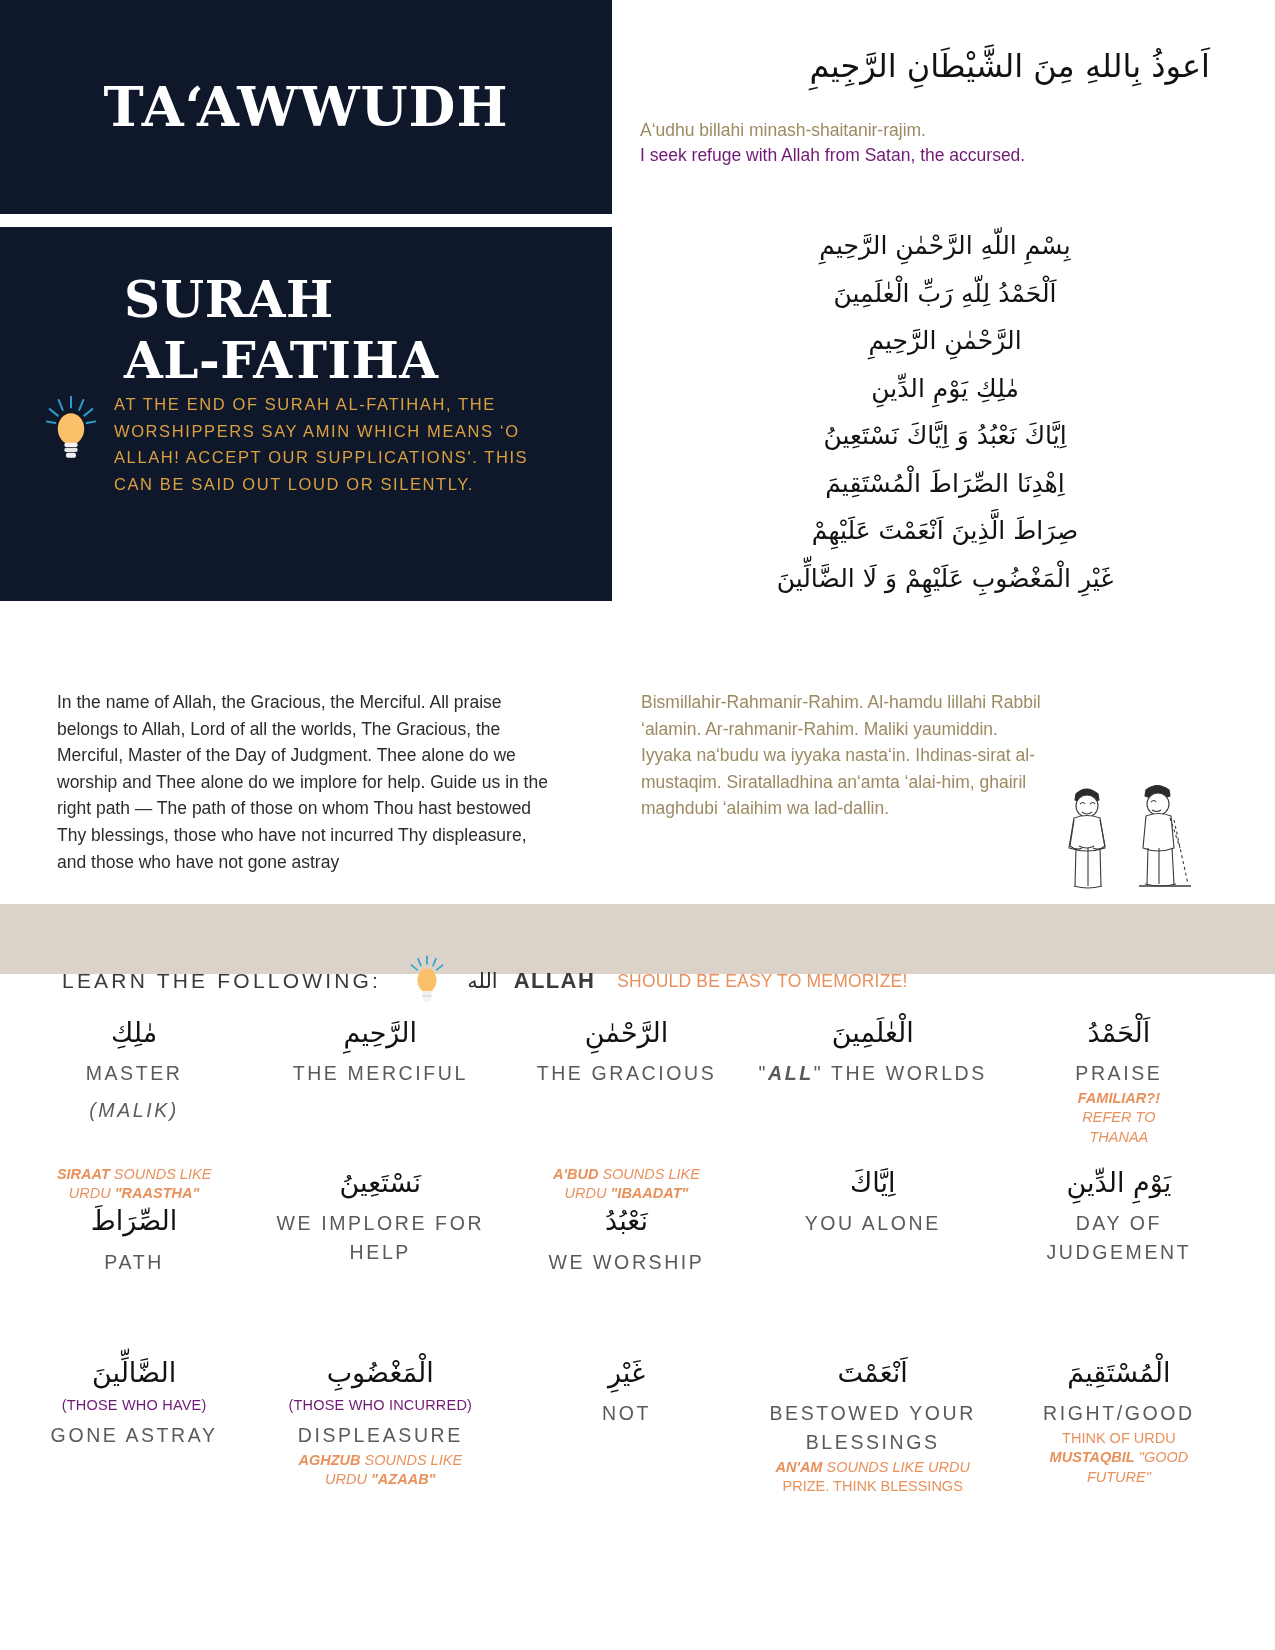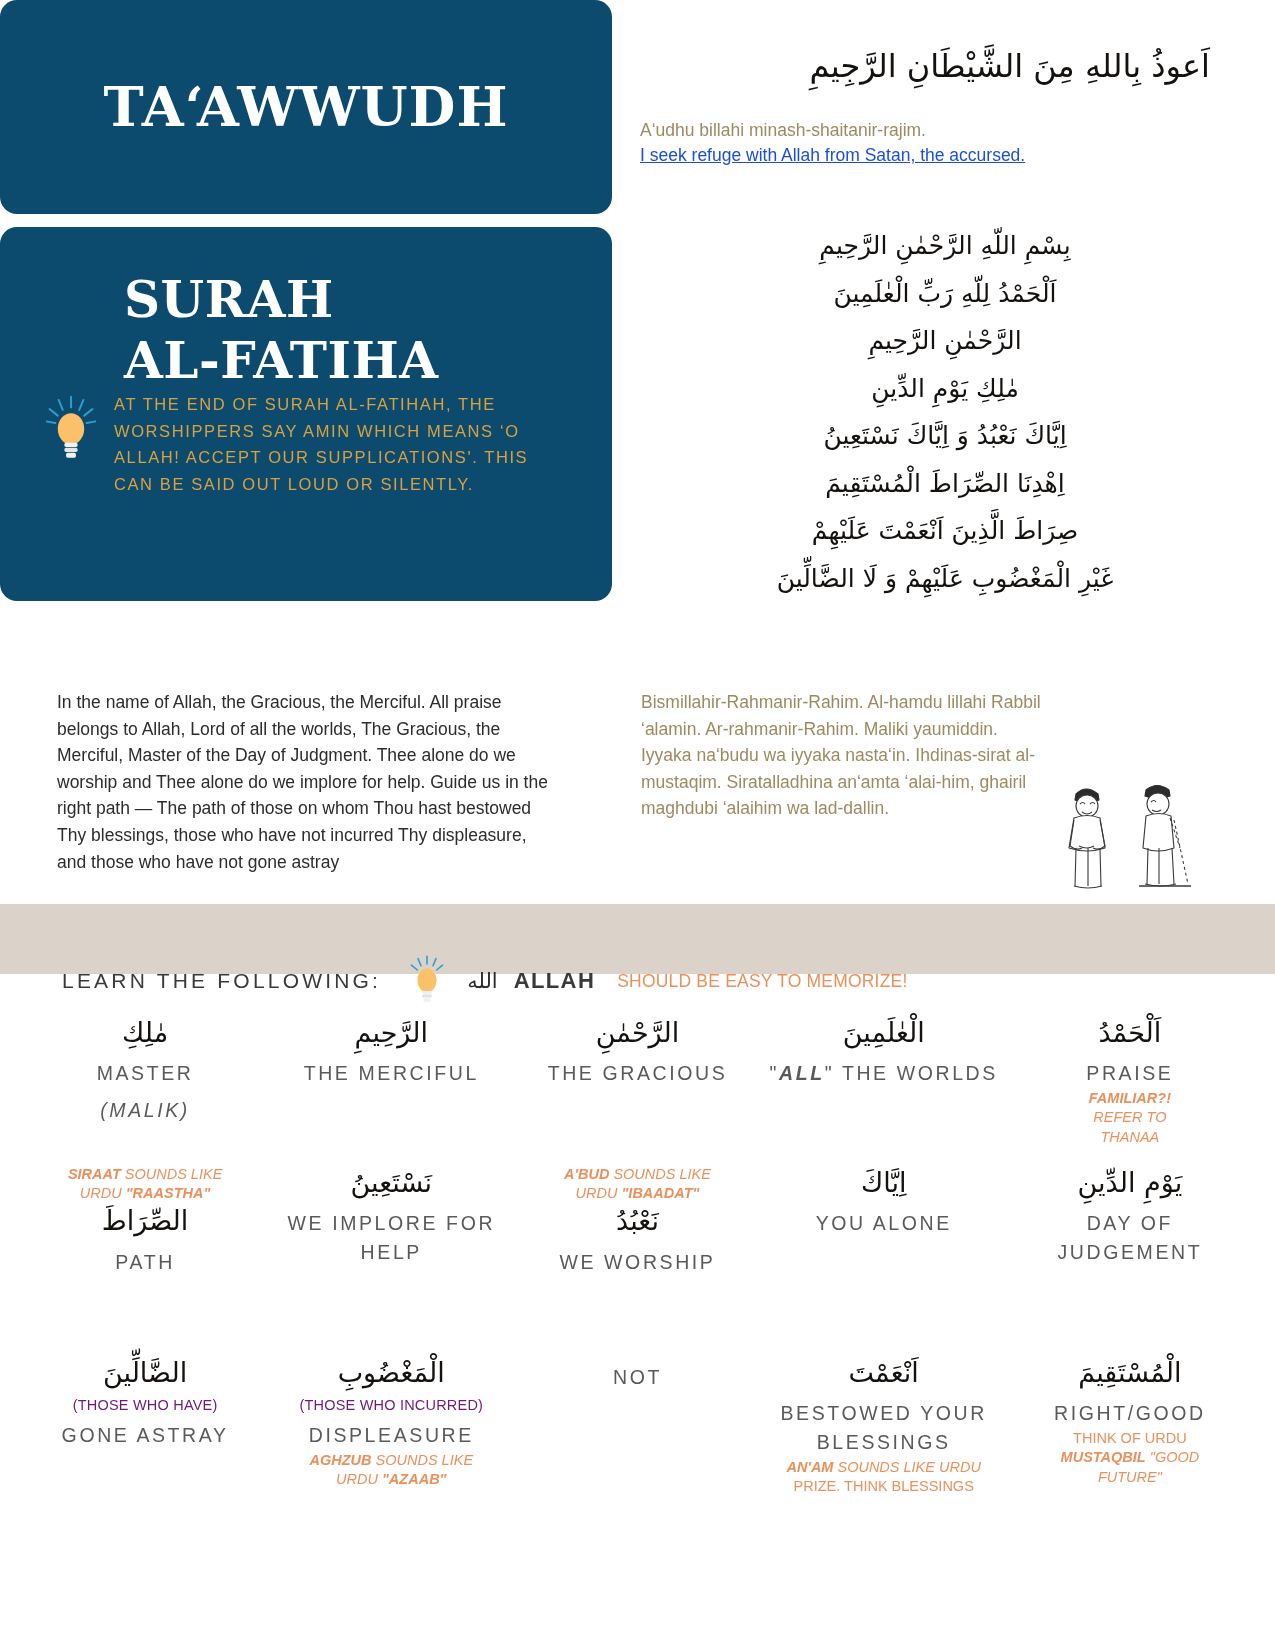--- a/index.html
+++ b/index.html
@@ -5,21 +5,21 @@
   * { box-sizing: border-box; margin: 0; padding: 0; }
   html, body {
     width: 1275px; height: 1650px;
     background: #ffffff;
     font-family: "Liberation Sans", sans-serif;
     overflow: hidden;
   }
   .page { position: relative; width: 1275px; height: 1650px; background: #fff; }
 
   
-  .dark { background: #0c4a6e; border-radius: 17px; }
+  .dark { background: #0f172a; }
 
   .panel-taawwudh {
     position: absolute; left: 0; top: 0; width: 612px; height: 214px;
     display: flex; align-items: center; justify-content: center;
   }
   .panel-taawwudh .big-title {
     font-family: "DejaVu Serif", "Liberation Serif", serif;
     font-weight: bold; color: #ffffff; font-size: 54px;
     letter-spacing: 1px; line-height: 1;
   }
@@ -48,21 +48,21 @@
     color: #14110e; direction: rtl; text-align: center;
   }
   .taaw-arabic {
     position: absolute; left: 630px; top: 42px; width: 600px;
     font-size: 32px; line-height: 1.5; text-align: right; padding-right: 20px;
   }
   .taaw-translit {
     position: absolute; left: 640px; top: 118px; width: 600px;
     font-size: 17.5px; line-height: 1.42; color: #9c8a62;
   }
-  .taaw-translit .en { color: #1d4ed8; text-decoration: underline; }
+  .taaw-translit .en { color: #701a75; }
 
   .fatiha-arabic {
     position: absolute; left: 630px; top: 222px; width: 630px;
     font-size: 25px; line-height: 1.9; direction: rtl; text-align: center;
     color: #14110e; font-family: "DejaVu Sans", sans-serif;
   }
   .fatiha-arabic div { white-space: nowrap; }
 
   
   .trans-en {
@@ -86,21 +86,21 @@
   }
   .learn-label {
     font-size: 21px; letter-spacing: 3.2px; color: #3a3a3a; text-transform: uppercase;
   }
   .learn-bulb { width: 40px; flex: 0 0 40px; margin: 0 18px 0 28px; }
   .learn-allah-ar { font-family: "DejaVu Sans", sans-serif; font-size: 21px; color: #2b2b2b; direction: rtl; }
   .learn-allah-en { font-size: 22px; font-weight: bold; color: #3a3a3a; letter-spacing: 1.4px; margin-left: 16px; }
   .learn-note { font-size: 17.5px; color: #e8915c; letter-spacing: 0.2px; margin-left: 22px; }
 
   .grid {
-    position: absolute; left: 22px; top: 1015px; width: 1231px;
+    position: absolute; left: 11px; top: 1015px; width: 1231px;
     display: grid; grid-template-columns: repeat(5, 1fr); row-gap: 0;
   }
   .cell { padding: 0 6px; text-align: center; position: relative; }
   .row1 .cell { height: 168px; }
   .row2 .cell { height: 168px; }
   .row3 .cell { height: 180px; }
 
   .cell .mnemonic {
     font-size: 14.5px; line-height: 1.32; color: #e8915c;
     font-style: italic; margin-bottom: 0;
@@ -290,20 +290,21 @@
         <div class="pre">(THOSE WHO HAVE)</div>
         <div class="gloss">GONE ASTRAY</div>
       </div>
       <div class="cell">
         <div class="word ar">الْمَغْضُوبِ</div>
         <div class="pre">(THOSE WHO INCURRED)</div>
         <div class="gloss">DISPLEASURE</div>
         <div class="note"><b>AGHZUB</b> SOUNDS LIKE<br>URDU <b>"AZAAB"</b></div>
       </div>
       <div class="cell">
+        <div class="word ar">غَيْرِ</div>
         <div class="gloss">NOT</div>
       </div>
       <div class="cell">
         <div class="word ar">اَنْعَمْتَ</div>
         <div class="gloss">BESTOWED YOUR BLESSINGS</div>
         <div class="note"><b>AN'AM</b> SOUNDS LIKE URDU<br><span class="up">PRIZE. THINK BLESSINGS</span></div>
       </div>
       <div class="cell">
         <div class="word ar">الْمُسْتَقِيمَ</div>
         <div class="gloss">RIGHT/GOOD</div>

